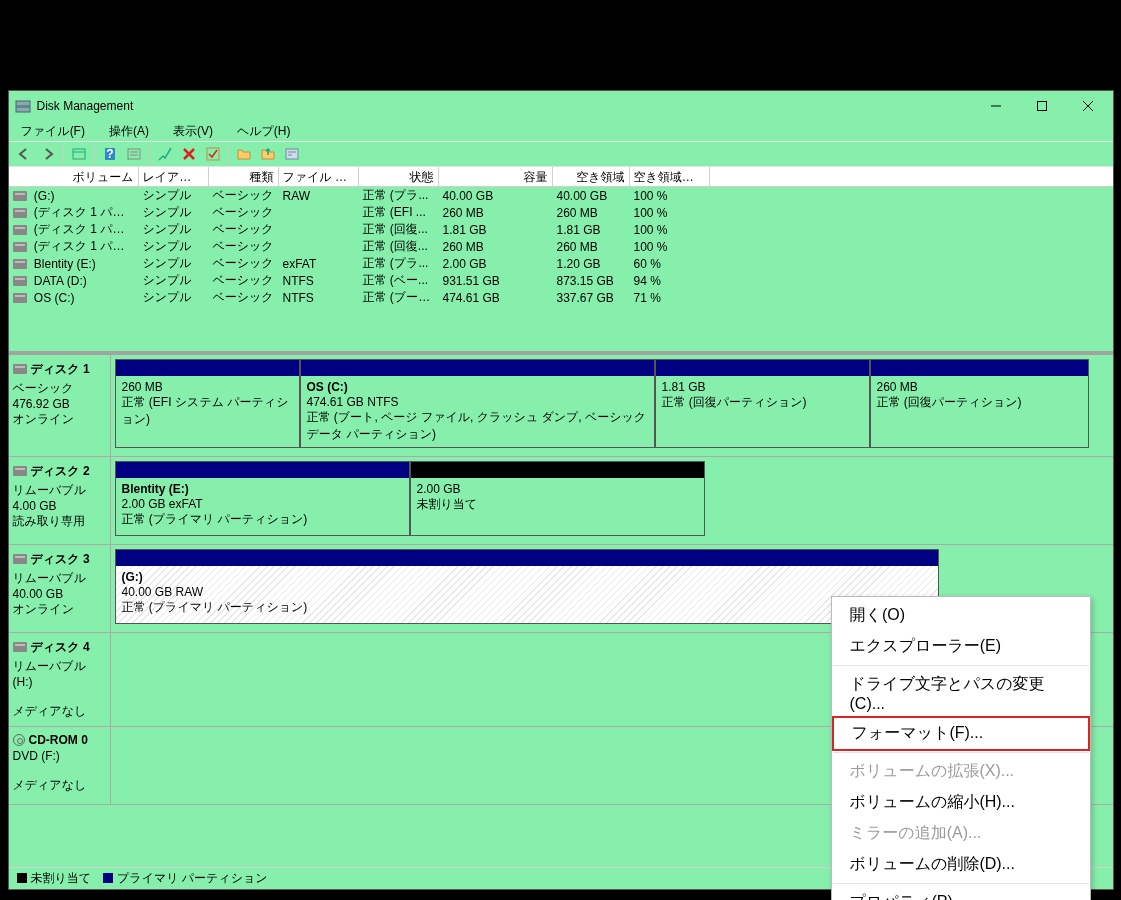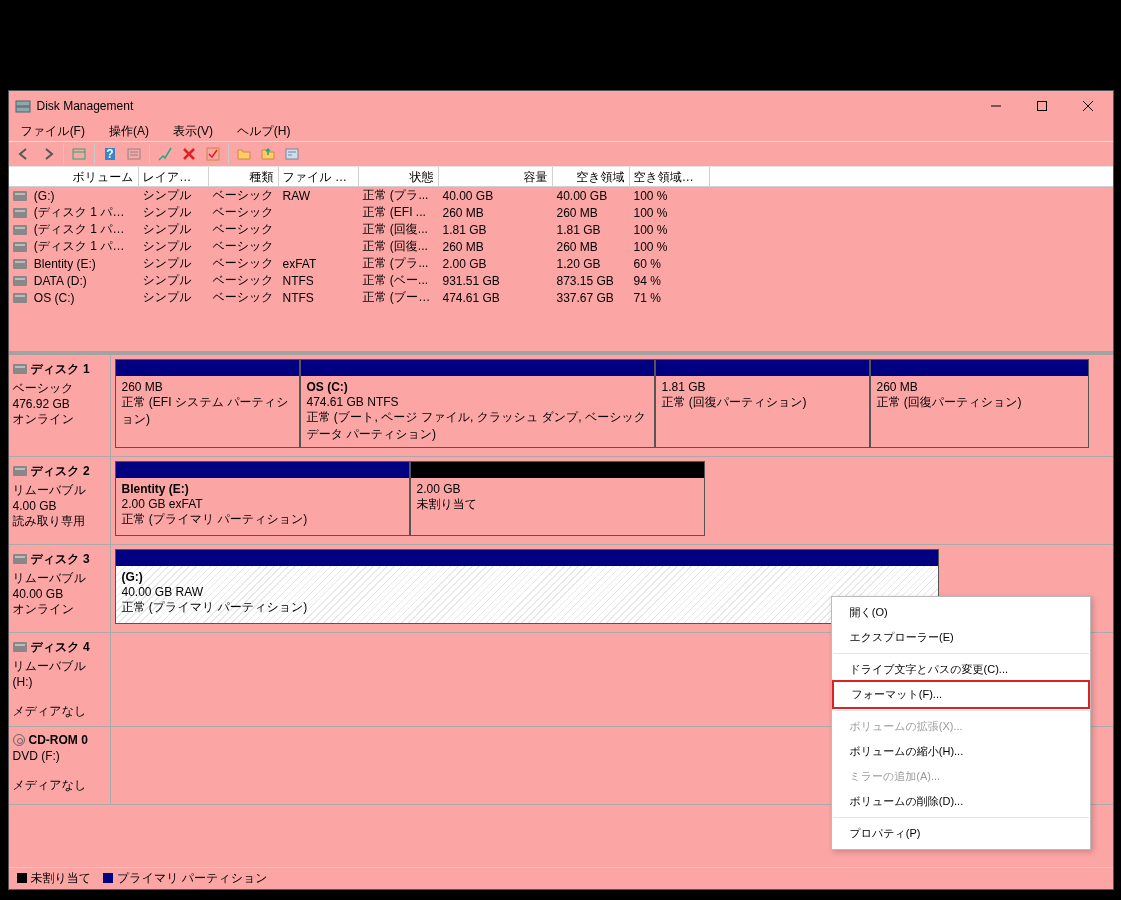--- a/index.html
+++ b/index.html
@@ -1,17 +1,17 @@
 <!DOCTYPE html>
 <html><head>
 <meta charset="utf-8">
 <style>
 *{box-sizing:border-box;margin:0;padding:0;font-family:"Yu Gothic UI","Meiryo",sans-serif;font-size:12px;}
 body{background:#000;display:flex;align-items:center;justify-content:center;width:1121px;height:900px;}
-.window{background:#fca5a5;width:1106px;height:800px;border:1px solid #555;display:flex;flex-direction:column;position:relative;margin-top:80px;}
+.window{background:#86efac;width:1106px;height:800px;border:1px solid #555;display:flex;flex-direction:column;position:relative;margin-top:80px;}
 .titlebar{height:30px;display:flex;align-items:center;padding:0 2px;}
 .titlebar .icon{width:16px;height:16px;margin:0 6px 0 4px;display:inline-flex;align-items:center;justify-content:center;}
 .titlebar .icon svg{width:16px;height:16px;}
 .titlebar .title{flex:1;font-size:12px;}
 .winbtns{display:flex;height:100%;}
 .winbtn{width:46px;height:100%;display:flex;align-items:center;justify-content:center;}
 .winbtn svg{width:10px;height:10px;stroke:#000;stroke-width:1;fill:none;}
 .menubar{height:20px;display:flex;align-items:center;padding:0 4px;gap:8px;}
 .menubar .mi{padding:2px 8px;}
 .toolbar{height:26px;border-top:1px solid #e5e5e5;border-bottom:1px solid #e5e5e5;display:flex;align-items:center;padding:0 4px;gap:2px;}
@@ -35,21 +35,21 @@
 .diskparts{flex:1;padding:4px 6px 8px 4px;display:flex;gap:0;}
 .part{border:1px solid #555;display:flex;flex-direction:column;}
 .part .bar{height:16px;background:#000080;}
 .part .bar.black{background:#000;}
 .part .info{padding:4px 6px;font-size:11px;flex:1;}
 .part .info .pn{font-weight:bold;margin-bottom:1px;}
 .part.hatched .info{background:repeating-linear-gradient(-45deg,#fff 0 4px,#e8e8e8 4px 5px);}
 .legend{height:22px;border-top:1px solid #d0d0d0;display:flex;align-items:center;padding:0 8px;gap:12px;font-size:11px;}
 .legend .sw{display:inline-block;width:10px;height:10px;margin-right:4px;vertical-align:-1px;}
 .ctxmenu{position:absolute;right:22px;top:505px;width:260px;background:#fff;border:1px solid #bbb;box-shadow:2px 2px 6px rgba(0,0,0,.2);padding:3px 0;}
-.ctxmenu .mi{padding:5px 18px;font-size:11px;}
+.ctxmenu .mi{padding:5px 18px;font-size:16px;}
 .ctxmenu .mi.disabled{color:#9a9a9a;}
 .ctxmenu .sep{height:1px;background:#e5e5e5;margin:3px 1px;}
 .ctxmenu .mi.hl{border:2px solid #d22;margin:-2px 0;}
 .cdicon{display:inline-block;width:12px;height:12px;border:1px solid #666;border-radius:50%;margin-right:4px;vertical-align:-2px;position:relative;}
 .cdicon::after{content:"";position:absolute;left:3px;top:3px;width:4px;height:4px;border:1px solid #666;border-radius:50%;}
 </style>
 </head>
 <body>
 
 <div class="window">

